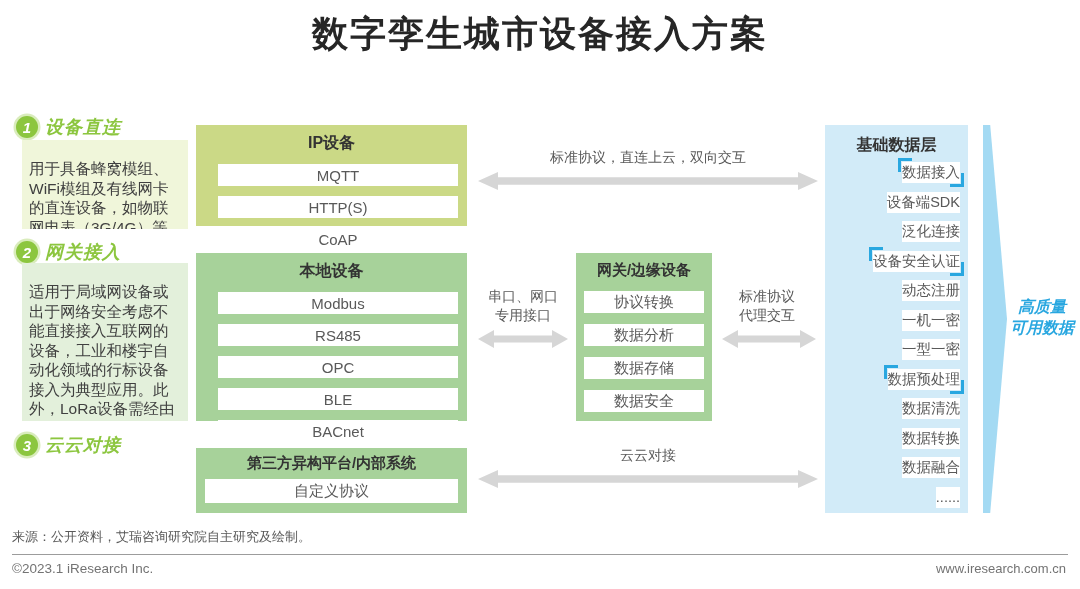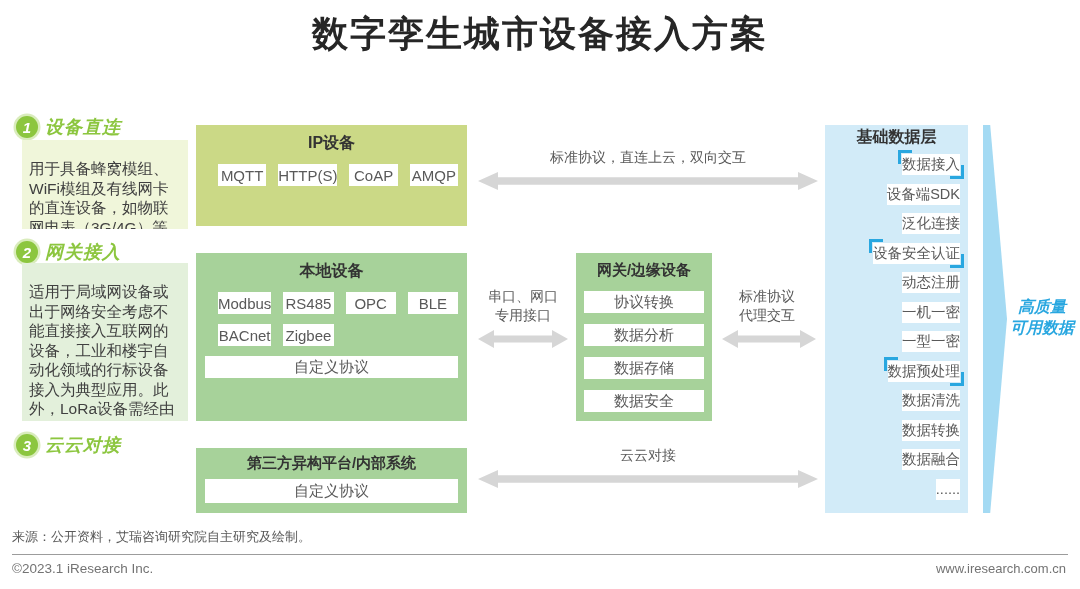--- a/index.html
+++ b/index.html
@@ -11,21 +11,21 @@
   .sec-header{position:absolute;left:16px;display:flex;align-items:center;gap:7px;}
   .badge{width:22px;height:22px;border-radius:50%;background:#8cc63f;color:#fff;
          font-weight:bold;font-style:italic;font-size:15px;display:flex;align-items:center;
          justify-content:center;box-shadow:0 0 0 2.5px #d9ecbc;}
   .sec-label{color:#8cc63f;font-weight:bold;font-style:italic;font-size:18px;letter-spacing:1px;}
   .desc{position:absolute;left:22px;width:166px;box-sizing:border-box;padding:19px 7px;
         font-size:15.5px;line-height:19.5px;color:#404040;overflow:hidden;}
   
   .gbox{position:absolute;box-sizing:border-box;}
   .gbox-title{text-align:center;font-weight:bold;color:#333;font-size:16px;padding-top:8px;}
-  .grid2{display:grid;grid-template-columns:1fr 1fr 1fr 1fr;gap:10px 12px;padding:10px 9px 0;margin-left:13px;}
+  .grid2{display:grid;grid-template-columns:1fr;gap:10px 12px;padding:10px 9px 0;margin-left:13px;}
   .chip{background:#fff;color:#595959;font-size:15px;height:22px;display:flex;
         align-items:center;justify-content:center;position:relative;}
   .fullchip{margin:10px 9px 0;}
   .vlist{display:flex;flex-direction:column;gap:11px;padding:11px 8px 0;}
   
   .dl-list{display:flex;flex-direction:column;justify-content:space-between;
            height:346px;margin:6px 8px 0;align-items:flex-end;}
   .dl-chip{height:21px;font-size:14.5px;}
   .br{position:absolute;width:11px;height:11px;}
   .br-tl{left:-4px;top:-4px;border-left:3px solid #29a7e0;border-top:3px solid #29a7e0;}
@@ -127,21 +127,21 @@
     <div class="gbox-title" style="padding-top:6px;font-size:15px;">第三方异构平台/内部系统</div>
     <div class="chip fullchip" style="margin-top:6px;height:24px;">自定义协议</div>
   </div>
 
   <div class="arrow-label" style="left:478px;top:446px;width:340px;">云云对接</div>
   <svg class="darrow" style="left:478px;top:470px;" width="340" height="18" viewBox="0 0 340 18">
     <polygon points="0,9 20,0 20,5.2 320,5.2 320,0 340,9 320,18 320,12.8 20,12.8 20,18" fill="#d6d6d6"></polygon>
   </svg>
 
   <div class="gbox" style="left:825px;top:125px;width:143px;height:388px;background:#d2ebf8;">
-    <div class="gbox-title" style="padding-top:2px;">基础数据层</div>
+    <div class="gbox-title" style="padding-top:10px;">基础数据层</div>
     <div class="dl-list">
       <div class="chip dl-chip">
         <i class="br br-tl"></i>
         <i class="br br-br"></i>
         <span>数据接入</span>
       </div>
       <div class="chip dl-chip">设备端SDK</div>
       <div class="chip dl-chip">泛化连接</div>
       <div class="chip dl-chip">
         <i class="br br-tl"></i>

